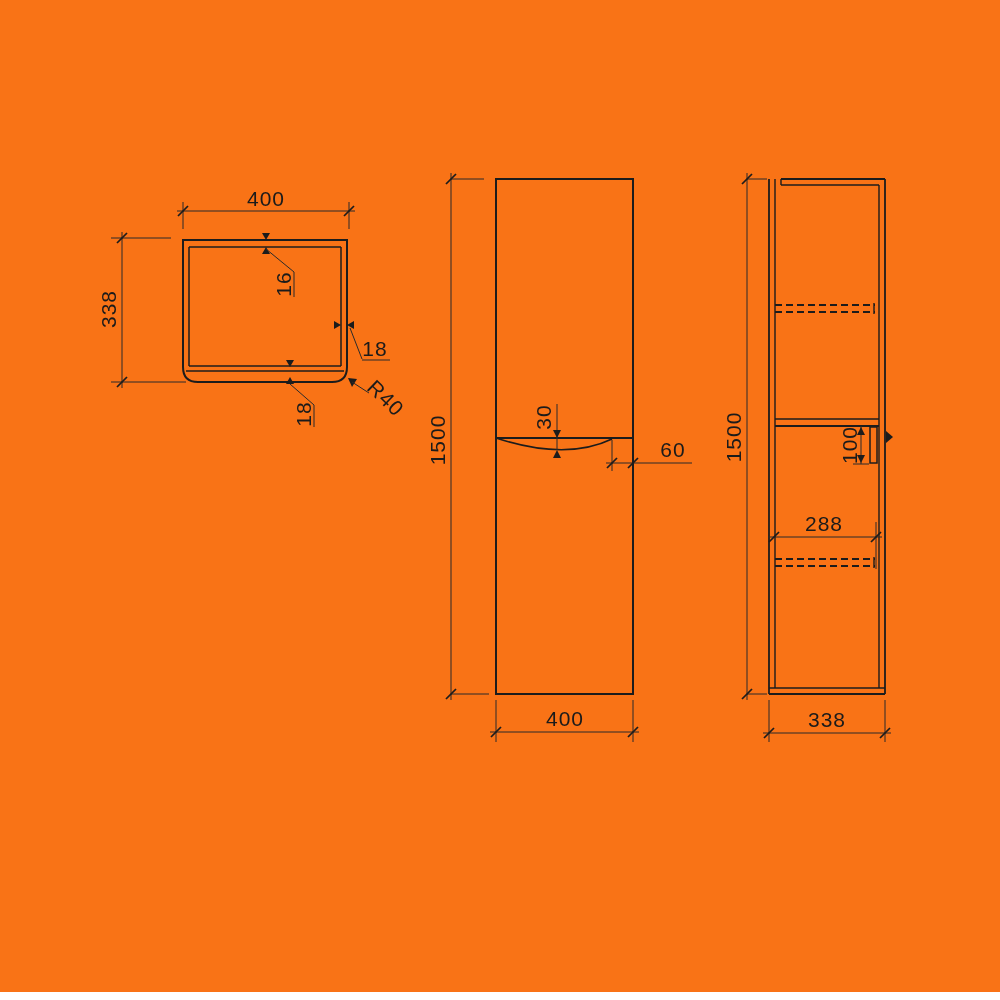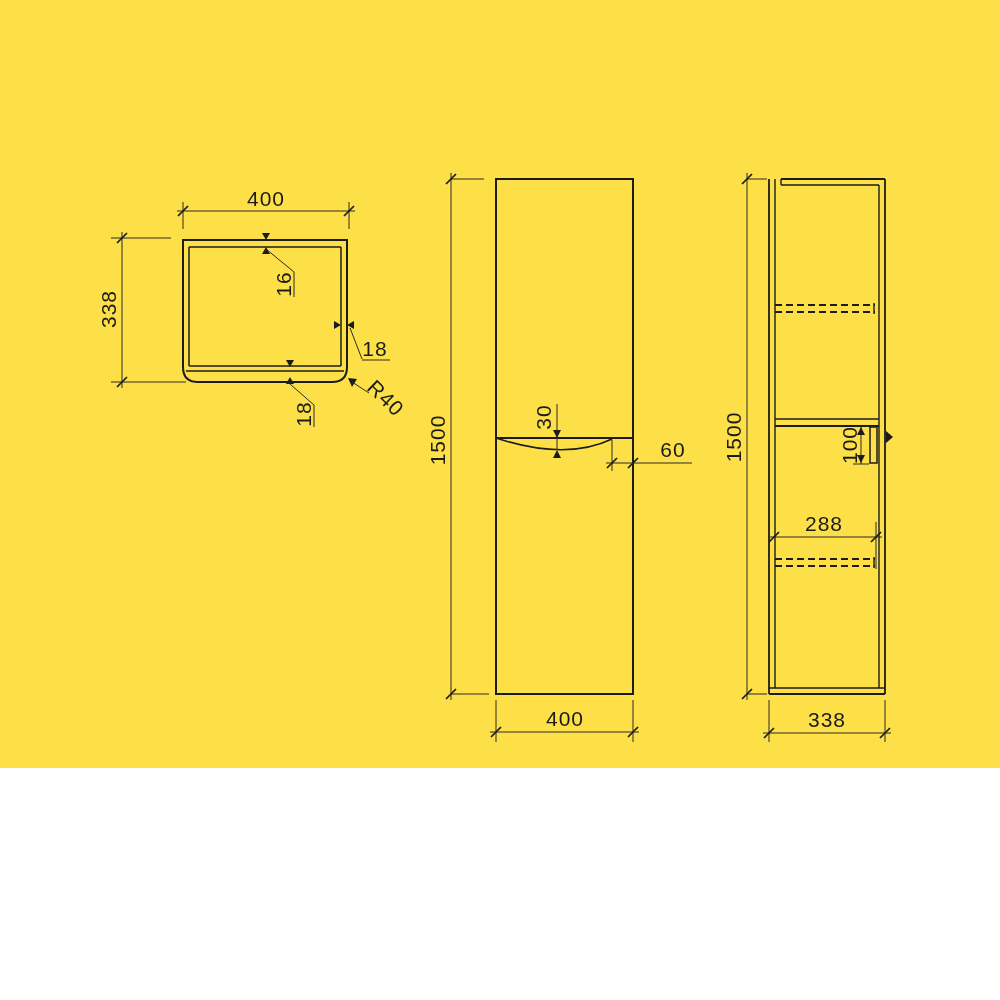--- a/index.html
+++ b/index.html
@@ -1,17 +1,17 @@
 <!DOCTYPE html>
 <html><head>
 <meta charset="utf-8">
 <style>
   html,body{margin:0;padding:0;background:#ffffff;}
   .sheet{
-    position:relative;width:1000px;height:768px;background:#fde047;
+    position:relative;width:1000px;height:992px;background:#f97316;
     font-family:"Liberation Sans", sans-serif;
   }
   svg{position:absolute;left:0;top:0;}
   text{
     font-family:"Liberation Sans", sans-serif;
     font-size:21px;fill:#1b1b1b;letter-spacing:1px;
   }
   .obj{stroke:#1c1c1c;fill:none;}
   .w2{stroke-width:2;}
   .w15{stroke-width:1.5;}

